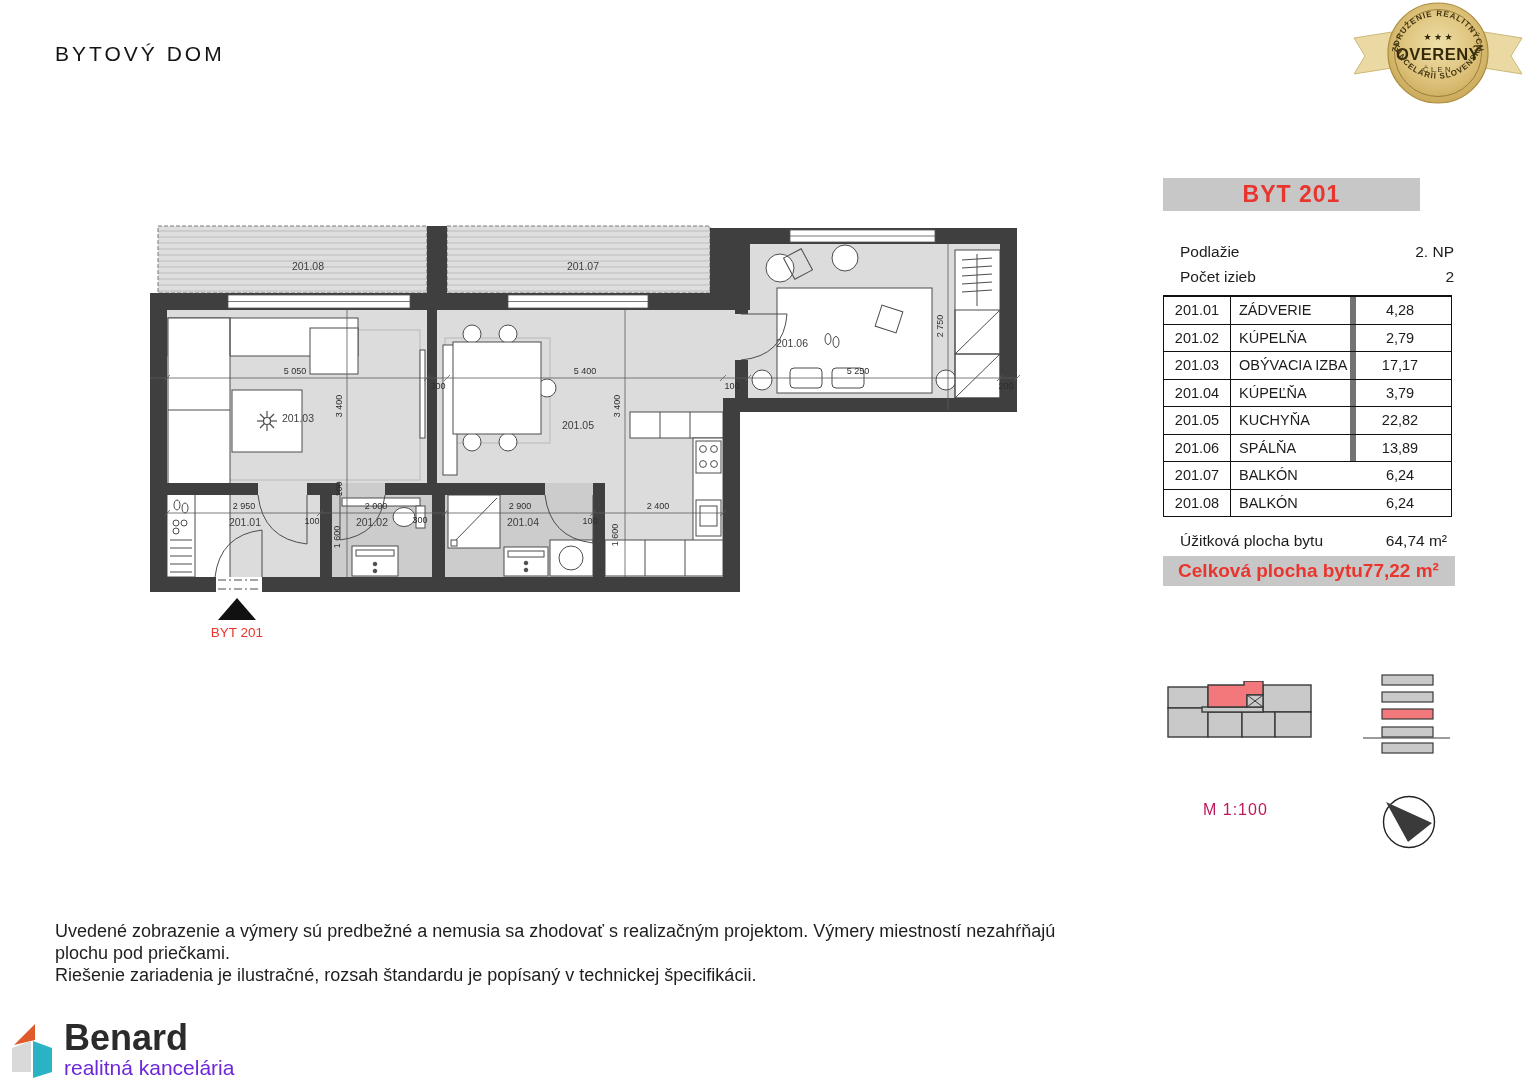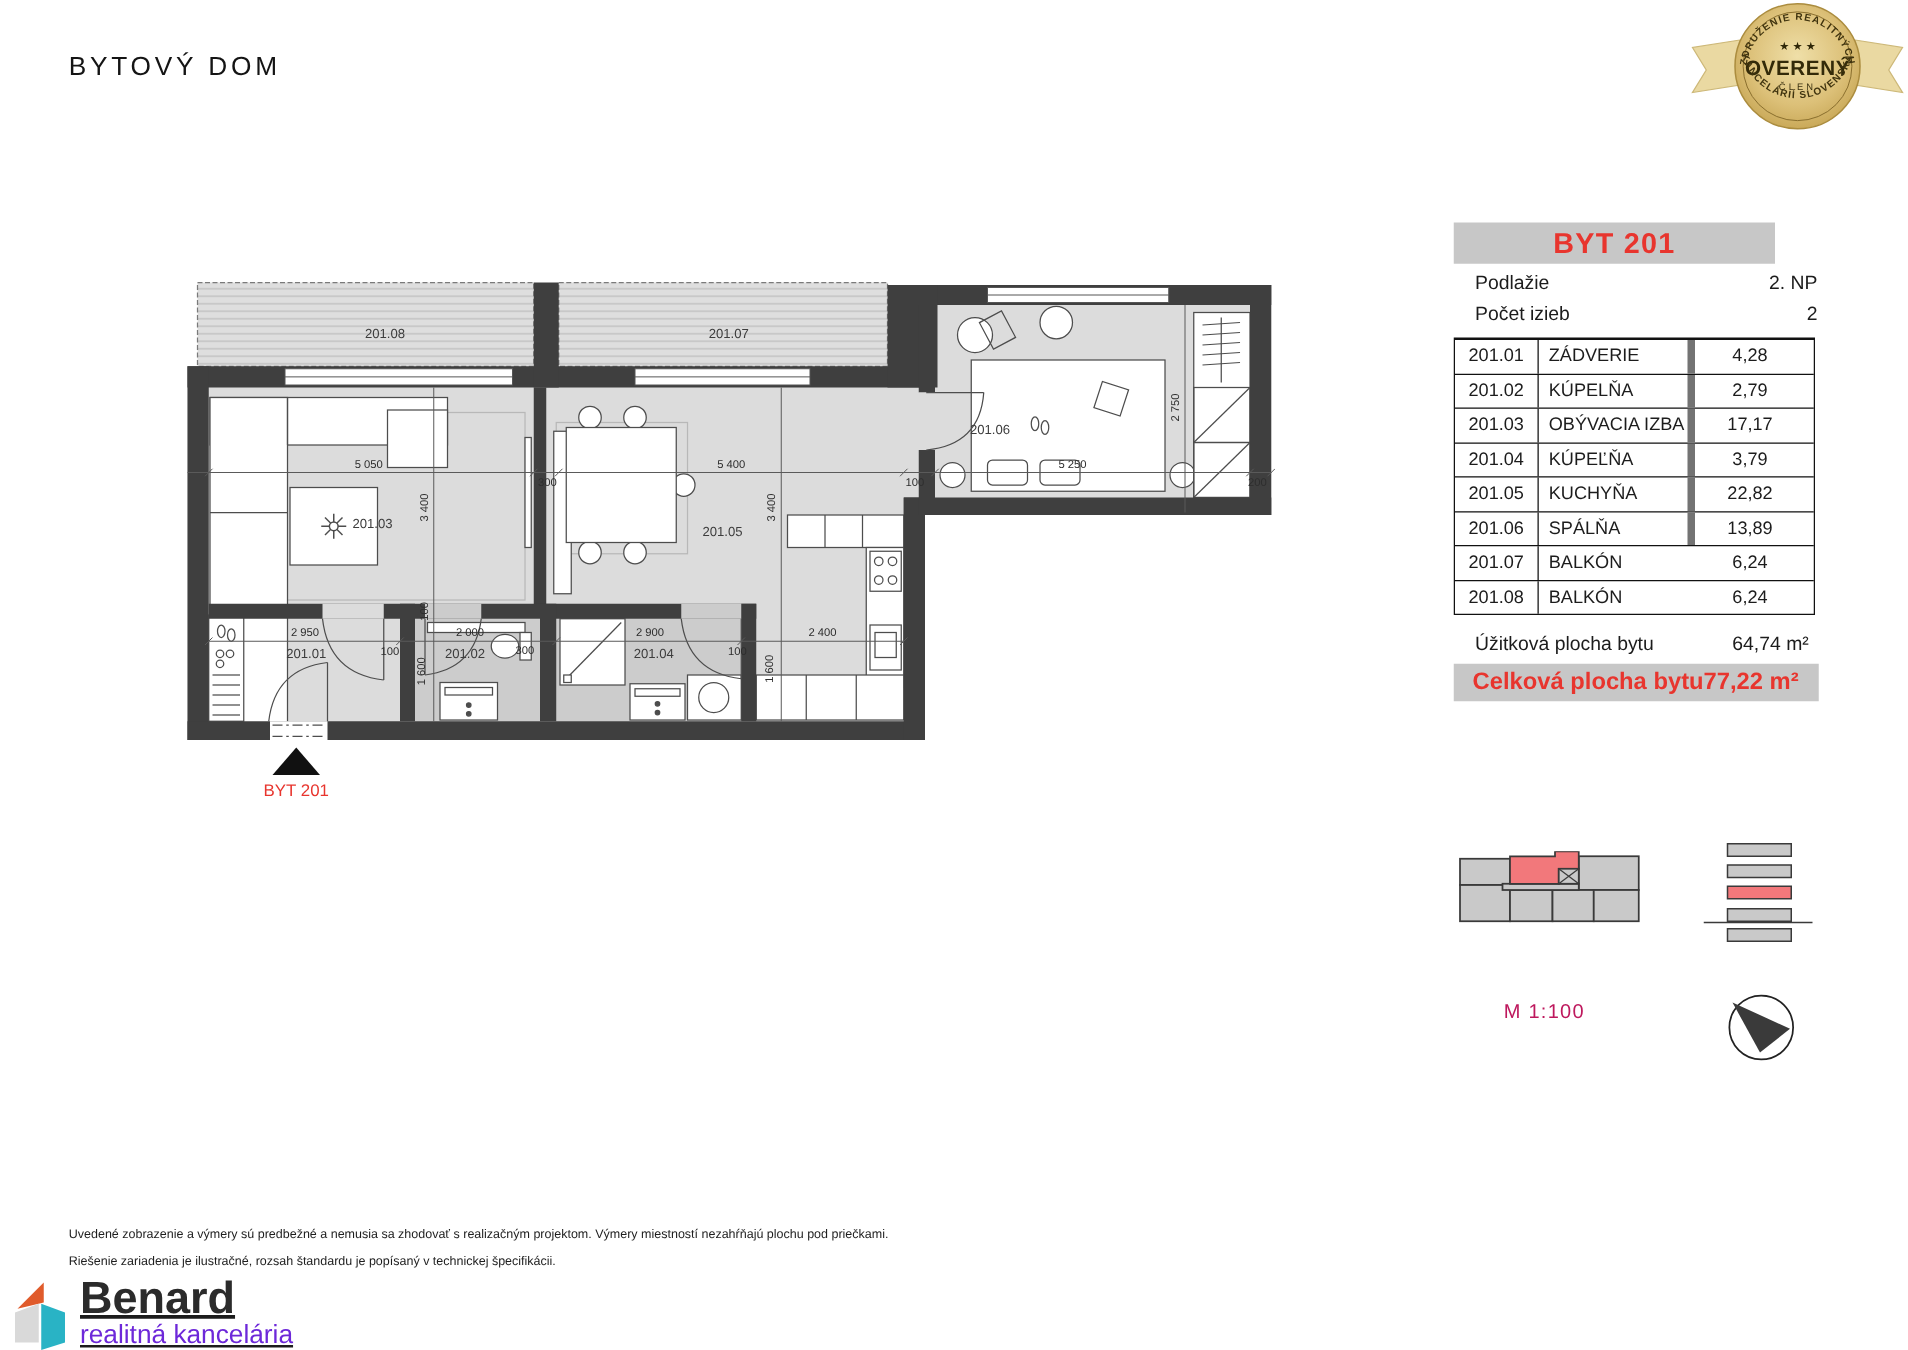--- a/index.html
+++ b/index.html
@@ -13,42 +13,42 @@
   .relax-sub{font-size:21px;letter-spacing:3px;color:#141414;margin-top:2px;}
 
   
   .badge{left:1352px;top:0px;width:172px;height:124px;}
   svg text{font-family:"Liberation Sans",sans-serif;}
 
   
   .panel{left:1163px;top:178px;width:292px;}
   .panel-title{width:257px;height:33px;background:#c7c7c7;color:#e8352e;
     font-size:23px;font-weight:bold;text-align:center;line-height:33px;letter-spacing:1px;}
-  .info{margin-top:3px;width:284px;padding-left:17px;font-size:15.5px;}
+  .info{margin-top:28px;width:284px;padding-left:17px;font-size:15.5px;}
   .info-row{display:flex;justify-content:space-between;height:25px;align-items:center;padding-right:10px;}
   .rooms{margin-top:6px;border:2px solid #111;border-left-width:1.5px;border-right-width:1.5px;border-bottom-width:1.5px;width:289px;box-sizing:border-box;}
   .room-row{display:flex;height:26.5px;align-items:center;border-bottom:1px solid #111;font-size:14.5px;}
   .room-row:last-child{border-bottom:none;}
   .col-code{width:66px;text-align:center;border-right:1px solid #111;align-self:stretch;line-height:26.5px;}
   .col-name{flex:1;padding-left:8px;border-right:6px solid #737373;align-self:stretch;line-height:26.5px;}
   .room-row.no-sep .col-name{border-right:none;}
   .col-area{width:88px;text-align:center;padding-right:7px;}
   .summary{margin-top:11px;font-size:15.5px;}
   .summary-row{display:flex;justify-content:space-between;padding-left:17px;padding-right:8px;height:26px;align-items:center;}
   .total-bar{margin-top:2px;background:#c7c7c7;height:30px;display:flex;justify-content:center;
     align-items:center;color:#e8352e;font-weight:bold;font-size:19px;padding:0 8px 0 7px;width:292px;box-sizing:border-box;}
 
   
   .scale-label{left:1203px;top:801px;font-size:16px;letter-spacing:1px;color:#be185d;}
 
   
-  .footer{left:55px;top:977px;width:1010px;font-size:10px;line-height:22px;color:#1e1e1e;}
-
-  
-  .brand{left:8px;top:1020px;display:flex;align-items:flex-end;text-decoration:underline;}
+  .footer{left:55px;top:920px;width:1010px;font-size:18px;line-height:22px;color:#1e1e1e;}
+
+  
+  .brand{left:8px;top:1020px;display:flex;align-items:center;}
   .brand-text{margin-left:10px;}
   .brand-name{font-size:36px;font-weight:bold;color:#2b2b2b;line-height:36px;}
   .brand-tag{font-size:21px;color:#6d28d9;margin-top:0px;}
 </style>
 </head>
 <body>
 
 <div class="abs relax-logo">
   <div class="relax-sub">BYTOVÝ DOM</div>
 </div>

